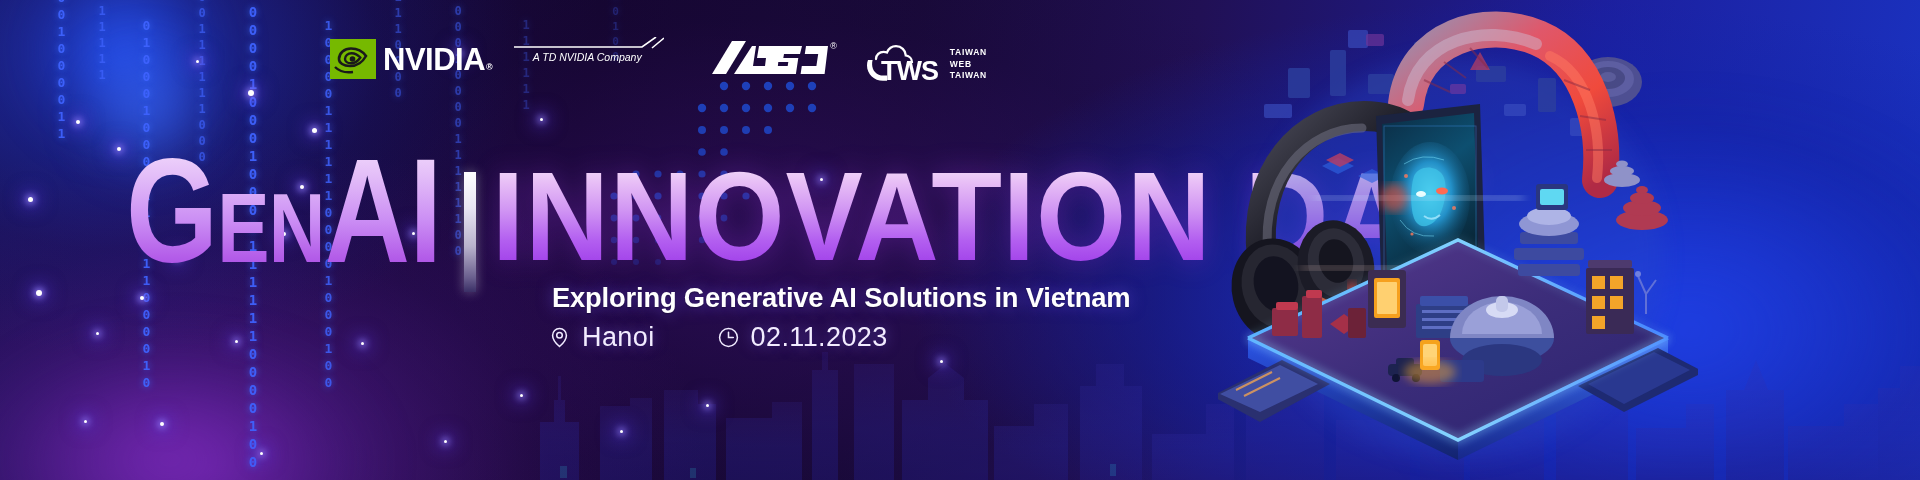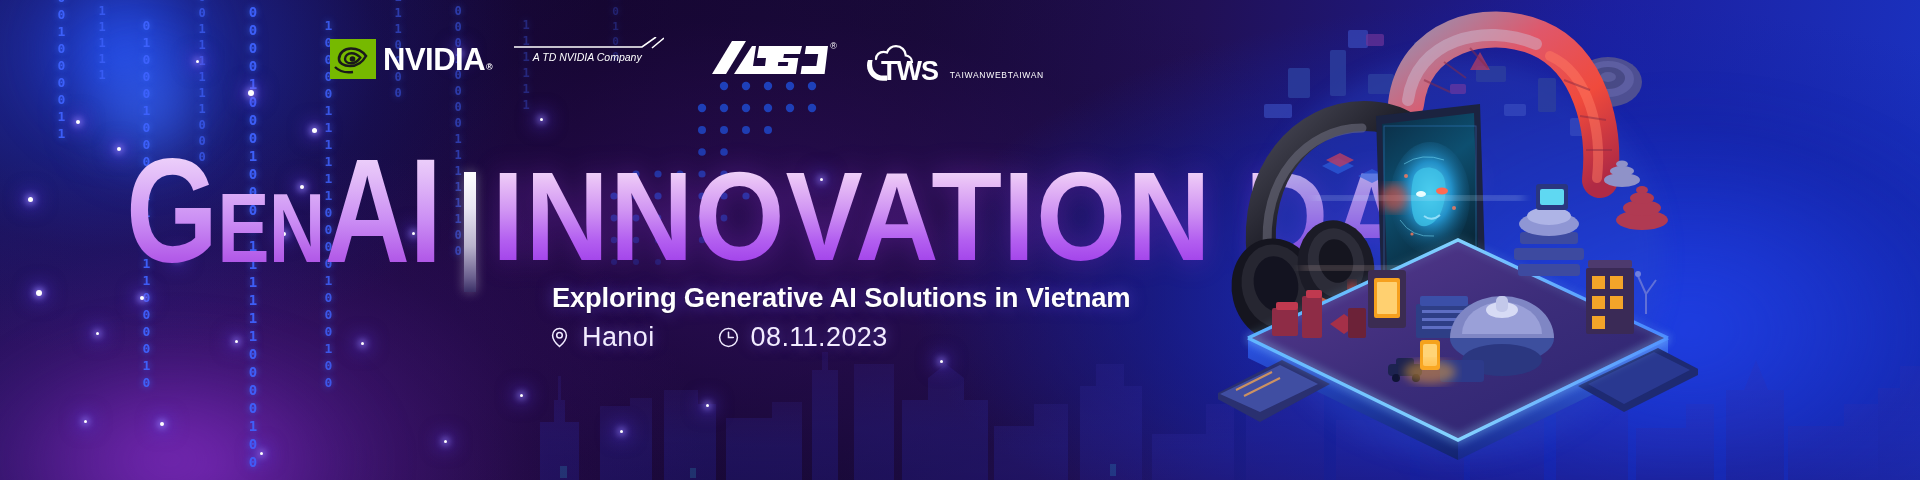--- a/index.html
+++ b/index.html
@@ -55,21 +55,21 @@
   .td-tag{ color:#fff; font-style:italic; font-weight:400; font-size:10.5px; margin-top:3px;
            font-family:"Liberation Sans", sans-serif; white-space:nowrap; }
 
   
   .asus{ margin-left:52px; display:flex; align-items:flex-start; height:46px; padding-top:5px; }
   .asus sup{ color:#fff; font-size:9px; line-height:1; margin-left:2px; margin-top:1px; }
 
   
   .tws{ margin-left:30px; display:flex; align-items:flex-end; gap:5px; padding-top:6px; }
   .tws-mark{ position:relative; width:78px; height:42px; }
-  .tws-txt{ display:flex; flex-direction:row; color:#fff; font-weight:400; font-size:8.5px;
+  .tws-txt{ display:flex; flex-direction:column; color:#fff; font-weight:700; font-size:8.5px;
             letter-spacing:.7px; line-height:1.32; padding-bottom:3px; }
 
   
   .headline{ position:absolute; left:126px; top:150px; display:flex; align-items:flex-start; }
 
   .genai{ font-family:"Liberation Sans Narrow","Liberation Sans", sans-serif;
           font-weight:700; font-size:148px; line-height:.82; letter-spacing:-1px;
           white-space:nowrap; transform:scaleX(.80); transform-origin:left top;
           background:linear-gradient(180deg,#f0d6fb 0%, #e3bdf8 22%, #cb8ef4 58%, #b45ee9 88%, #a94fe3 100%);
           -webkit-background-clip:text; background-clip:text; color:transparent;
@@ -339,21 +339,21 @@
       </span>
       <span class="meta-txt">Hanoi</span>
     </div>
     <div class="meta-item">
       <span class="meta-ico">
         <svg width="23" height="23" viewBox="0 0 24 24">
           <circle cx="12" cy="12" r="9.3" fill="none" stroke="#f0eaff" stroke-width="1.6"></circle>
           <path d="M12 6.6 V12 H17" fill="none" stroke="#f0eaff" stroke-width="1.6" stroke-linecap="round"></path>
         </svg>
       </span>
-      <span class="meta-txt">08.11.2023</span>
+      <span class="meta-txt">02.11.2023</span>
     </div>
   </div>
 
   <div class="illus">
     <svg width="480" height="472" viewBox="0 0 480 472">
       <defs>
         <linearGradient id="platTop" x1="0" y1="0" x2="1" y2="1">
           <stop offset="0%" stop-color="#5a3a8f"></stop>
             <stop offset="50%" stop-color="#3c2d7a"></stop>
             <stop offset="100%" stop-color="#2a2370"></stop>

